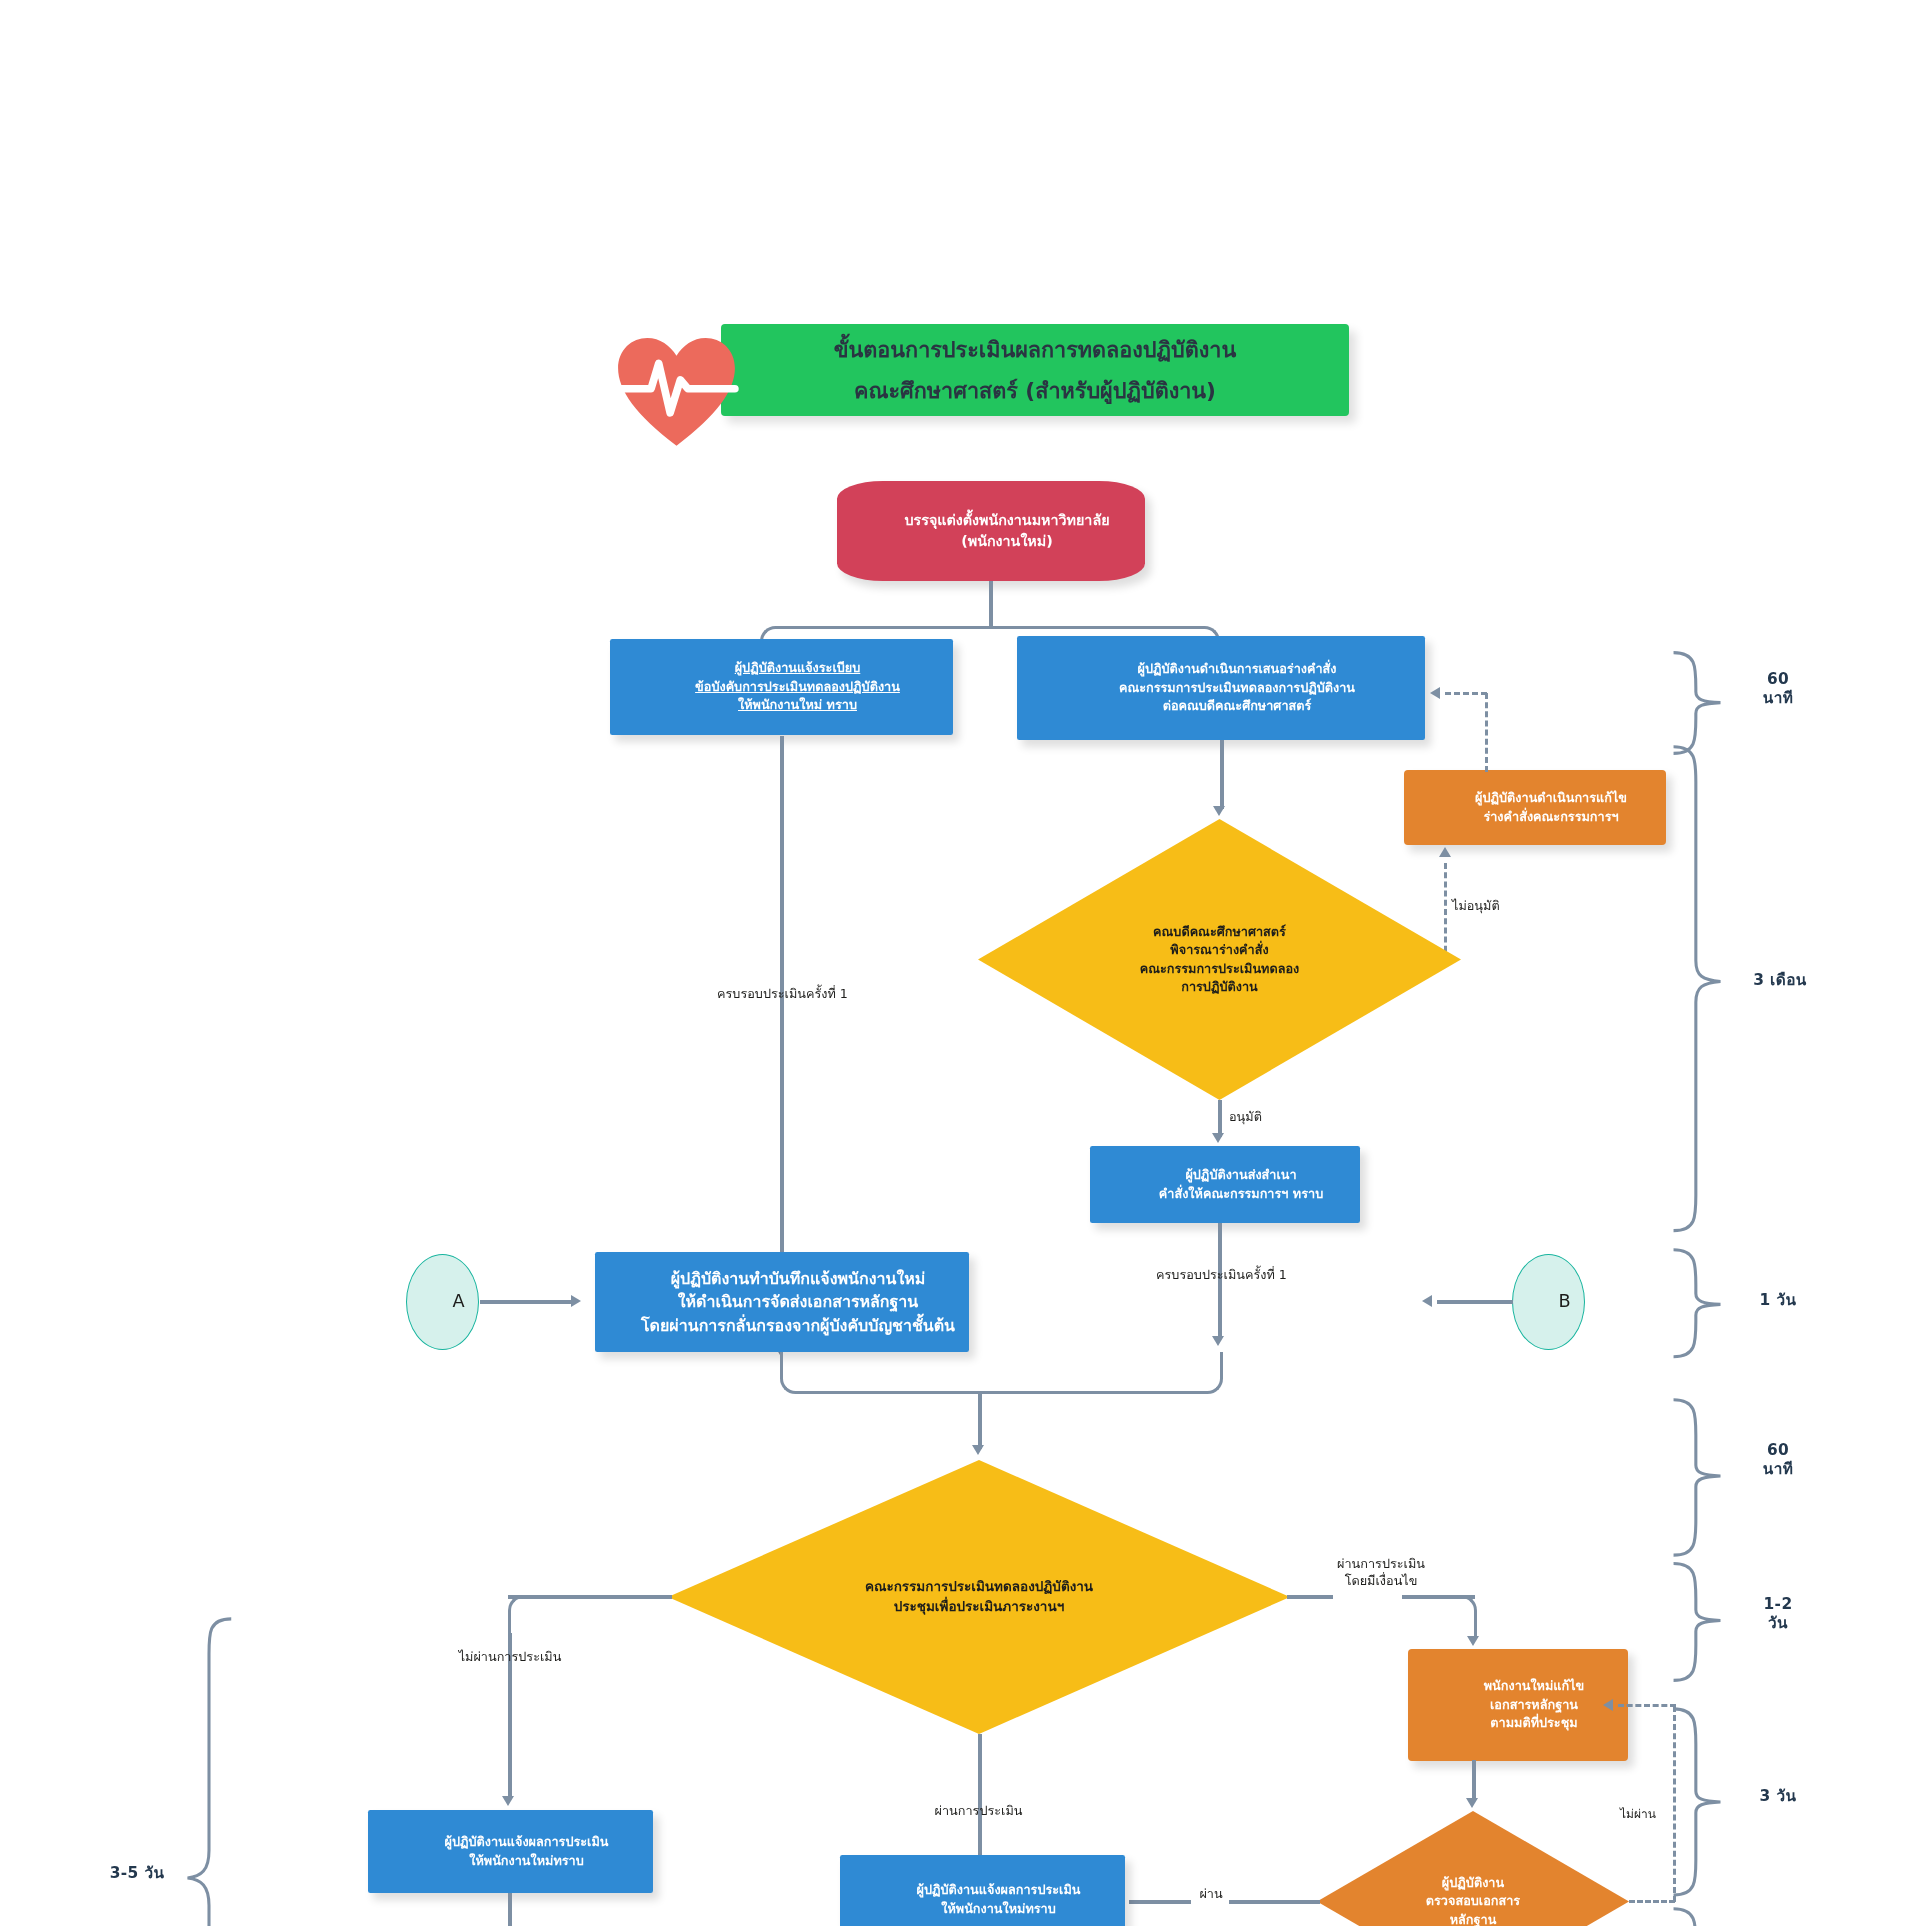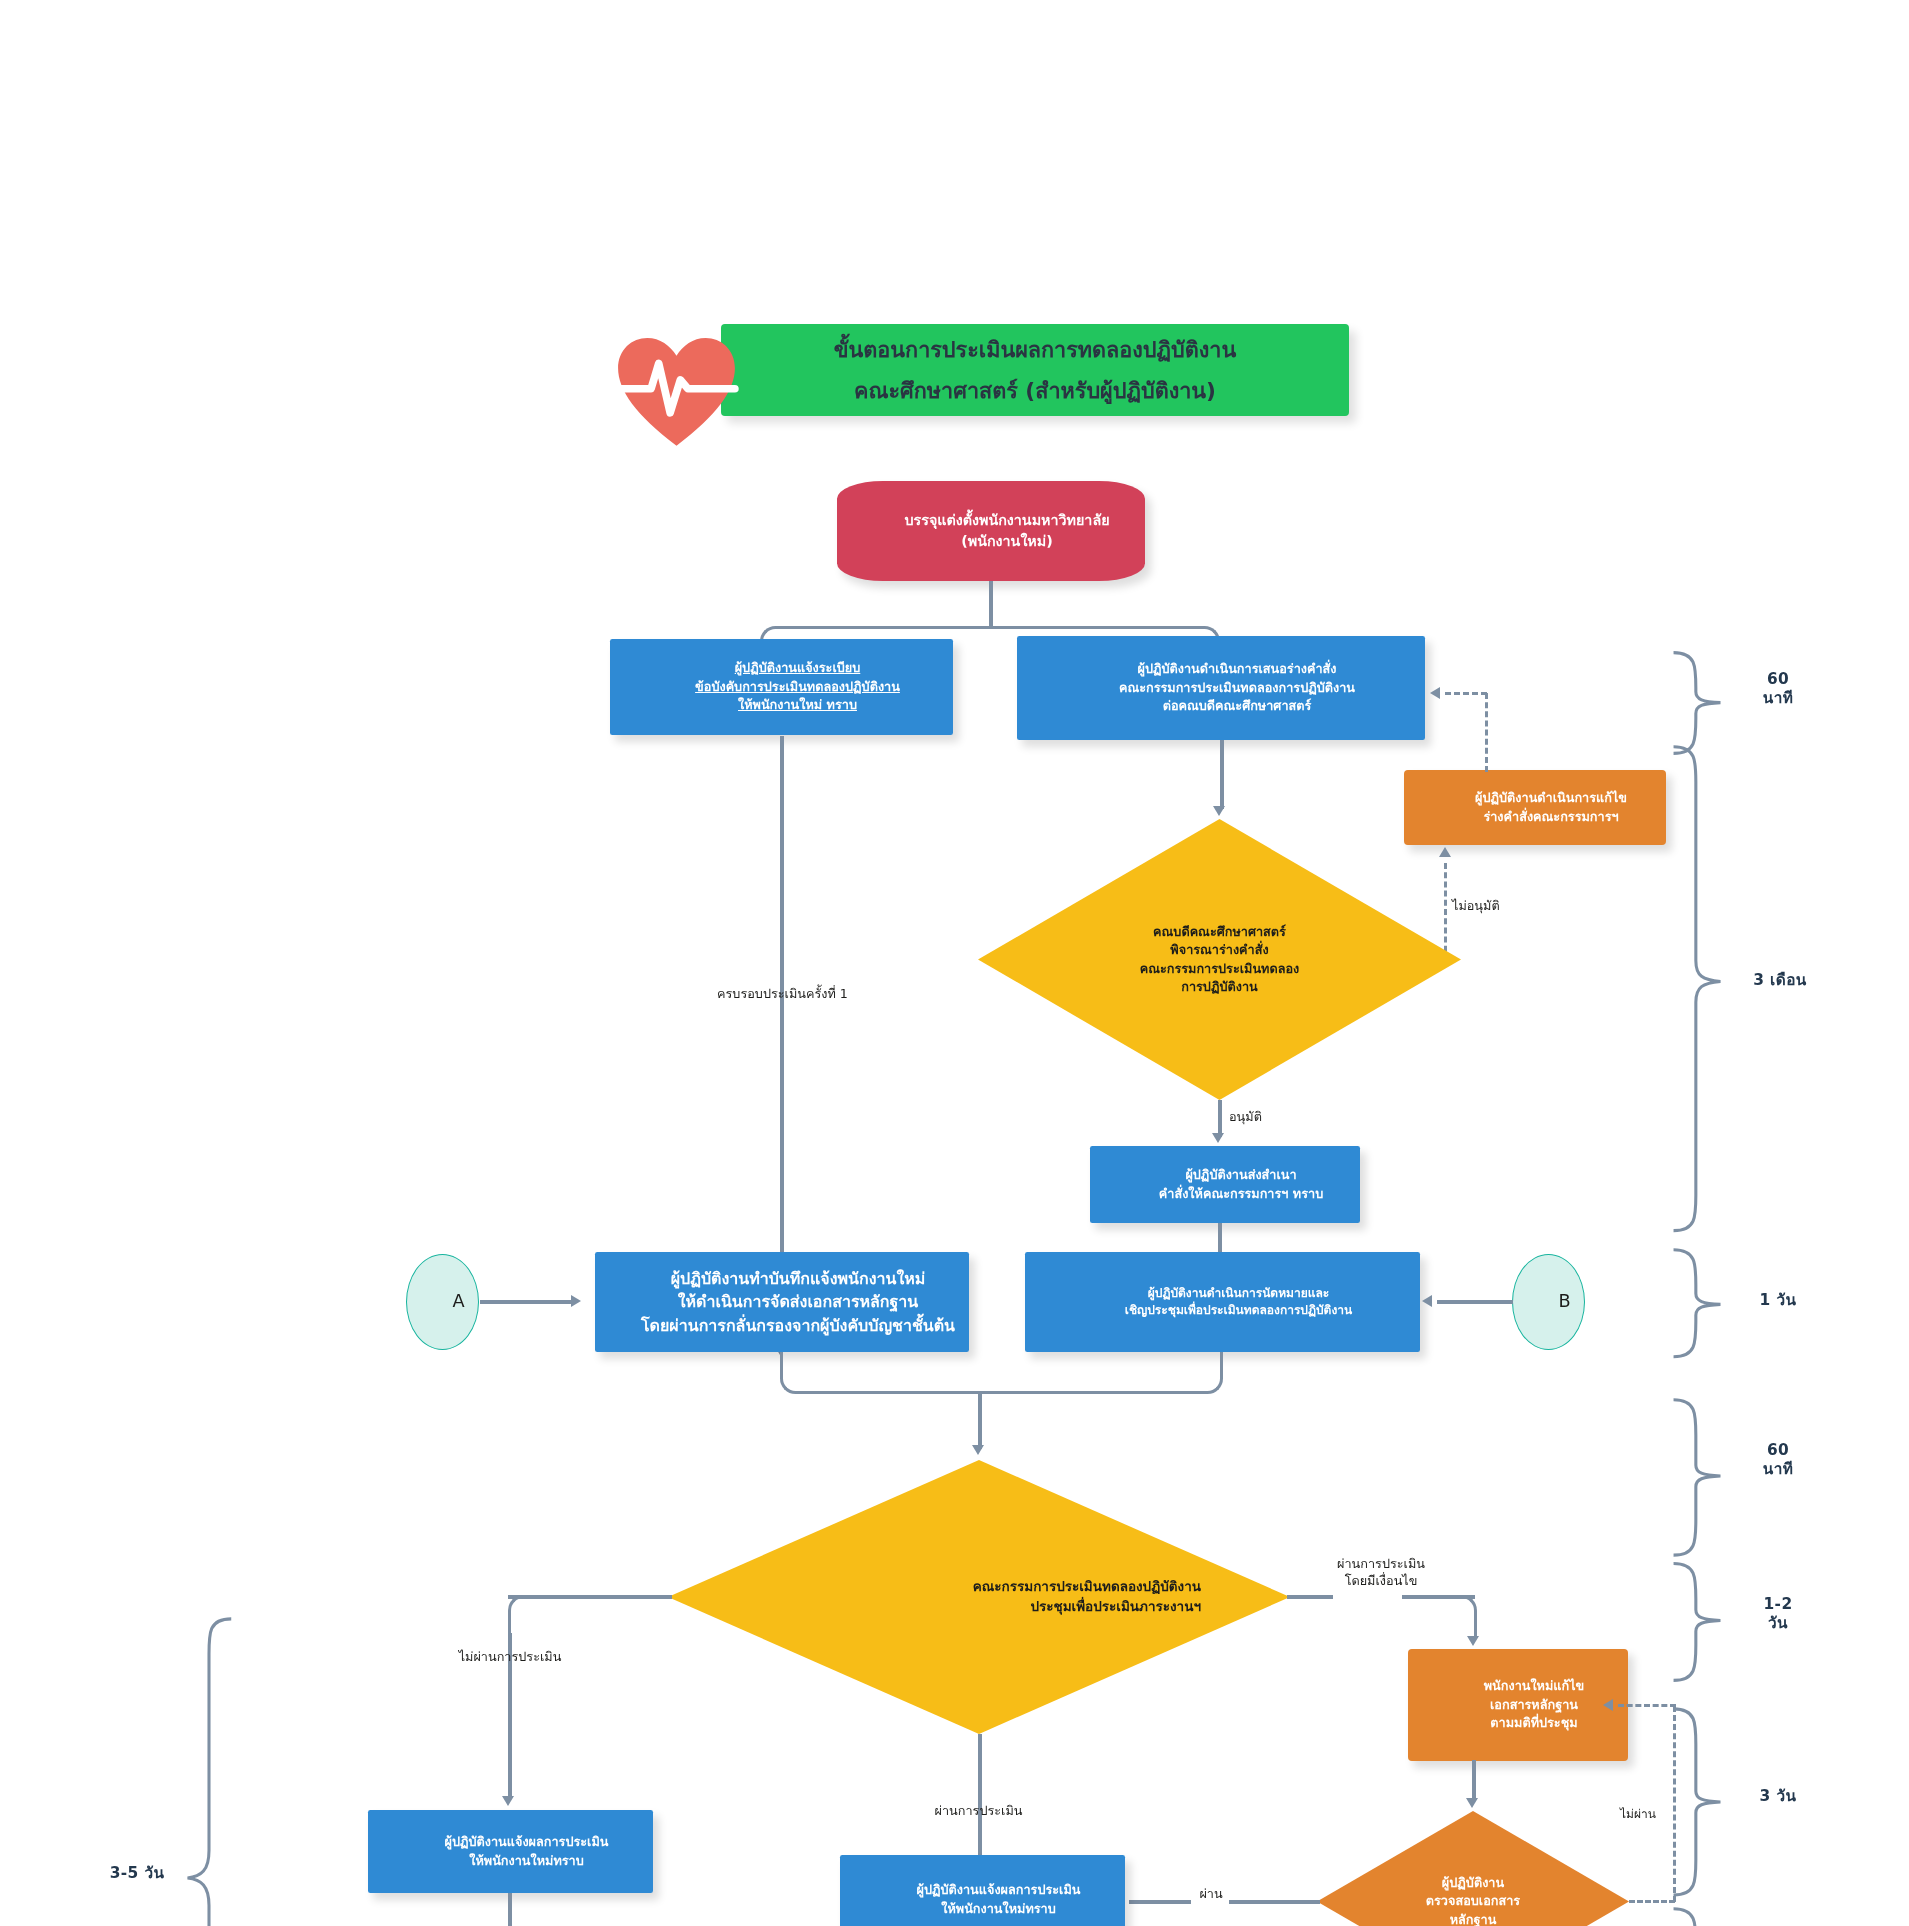--- a/index.html
+++ b/index.html
@@ -145,39 +145,35 @@
   </div>
   <div class="ln lnh" style="left:480px;top:1300px;width:94px;"></div>
   <div class="arrow a-right" style="left:571px;top:1295px;"></div>
 
   <div class="node blue" style="left:595px;top:1252px;width:374px;height:100px;font-size:16px;padding:3.1px 4.6px;">
     <span class="txt">ผู้ปฏิบัติงานทำบันทึกแจ้งพนักงานใหม่
 ให้ดำเนินการจัดส่งเอกสารหลักฐาน
 โดยผ่านการกลั่นกรองจากผู้บังคับบัญชาชั้นต้น</span>
   </div>
 
-  <div class="node blue" style="left:1025px;top:1252px;width:395px;height:100px;font-size:12px;padding:3.1px 4.6px;">
-    <span class="txt">ผู้ปฏิบัติงานดำเนินการนัดหมายและ
-เชิญประชุมเพื่อประเมินทดลองการปฏิบัติงาน</span>
-  </div>
 
   <div class="node circ" style="left:1512px;top:1254px;width:73px;height:96px;font-size:17.7px;">
     <span class="txt">B</span>
   </div>
   <div class="ln lnh" style="left:1437px;top:1300px;width:76px;"></div>
   <div class="arrow a-left" style="left:1422px;top:1295px;"></div>
 
   <div class="elbow" style="left:780px;top:1352px;width:202px;height:42px;border-left-width:3.5px;border-bottom-width:3.5px;border-bottom-left-radius:15.4px;"></div>
   <div class="elbow" style="left:980px;top:1352px;width:243px;height:42px;border-right-width:3.5px;border-bottom-width:3.5px;border-bottom-right-radius:15.4px;"></div>
   <div class="ln lnv" style="left:978px;top:1391px;height:58px;"></div>
   <div class="arrow a-down" style="left:972px;top:1445px;"></div>
 
   <div class="node diamond" style="left:668px;top:1460px;width:622px;height:274px;font-size:13.5px;">
     <div class="shape"></div>
-    <span class="txt" style="padding:0 89px;text-align:right;">คณะกรรมการประเมินทดลองปฏิบัติงาน
+    <span class="txt" style="padding:0 89px;">คณะกรรมการประเมินทดลองปฏิบัติงาน
 ประชุมเพื่อประเมินภาระงานฯ</span>
   </div>
 
   <div class="ln lnh" style="left:508px;top:1595px;width:164px;"></div>
   <div class="elbow" style="left:508px;top:1595px;width:23px;height:46px;border-left-width:3.5px;border-top-width:3.5px;border-top-left-radius:15.4px;"></div>
   <div class="ln lnv" style="left:508px;top:1633px;height:166px;"></div>
   <div class="arrow a-down" style="left:502px;top:1796px;"></div>
   <div class="elabel" style="left:406px;top:1649px;width:208px;font-size:12.7px;">ไม่ผ่านการประเมิน</div>
 
   <div class="ln lnv" style="left:978px;top:1734px;height:210px;"></div>

